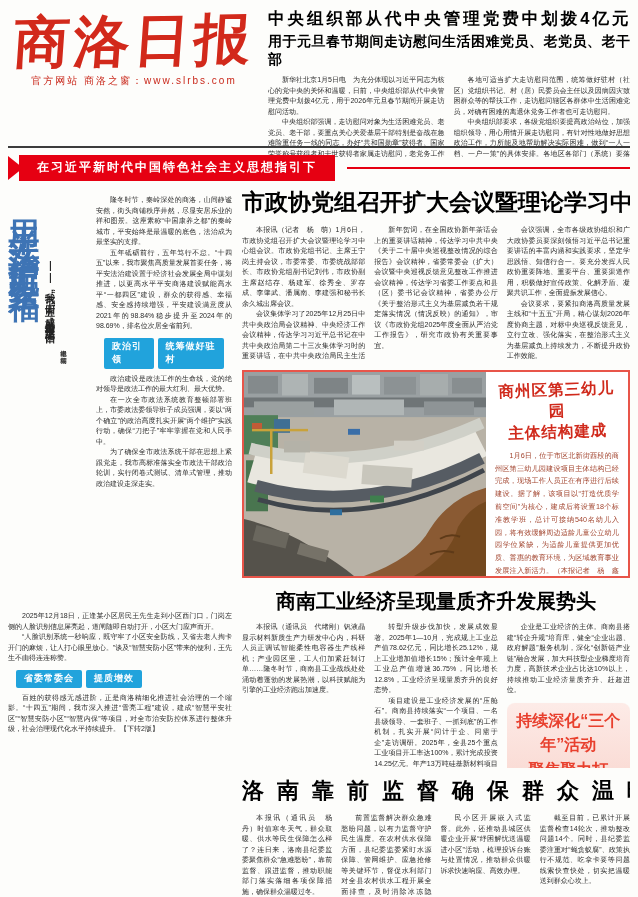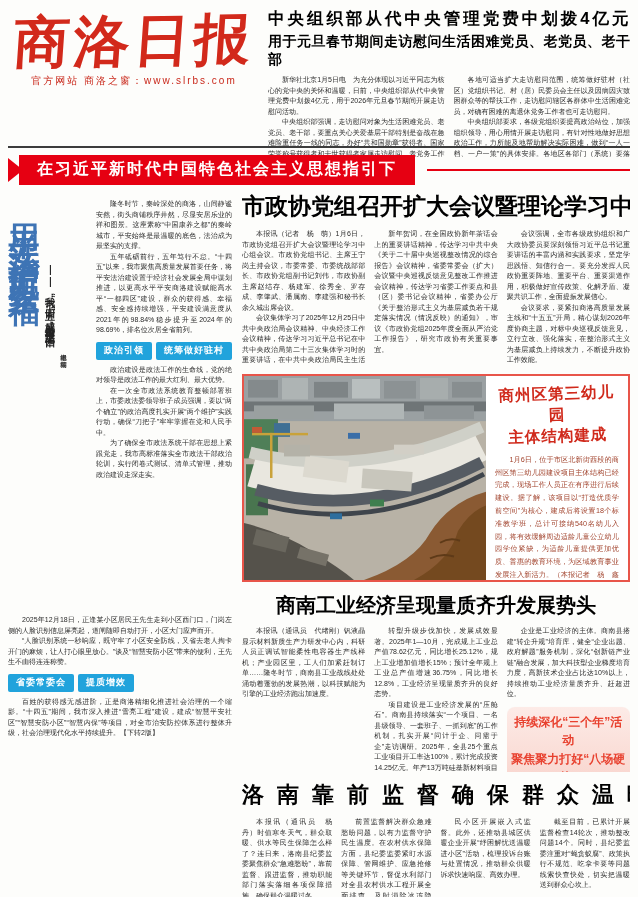--- a/index.html
+++ b/index.html
@@ -27,54 +27,54 @@
   .lead-t1 { font-size:16.5px; font-weight:900; letter-spacing:1.5px; text-align:justify; text-align-last:justify; color:#000; }
   .lead-t2 { font-size:14px; font-weight:700; margin-top:3px; text-align:justify; text-align-last:justify; color:#000; }
   .lead-cols { display:flex; gap:9px; margin-top:6px; height:82px; overflow:hidden; }
   .lead-col { flex:1; overflow:hidden; }
   .small p { font-size:7px; line-height:1.5; text-indent:2em; text-align:justify; color:#2a2a2a; }
   .header-rule { border-bottom:2.5px solid #3c3c3c; margin-top:2px; }
 
   
   .slogan-row { display:flex; align-items:center; margin:7px 0 6px; }
   .slogan-arrow { width:15px; height:24px; background:#e60012; clip-path:polygon(0 0,100% 50%,0 100%); margin-right:-4px; }
-  .slogan { background:#e60012; color:#fff; font-weight:900; font-size:16px; letter-spacing:2px; padding:4px 18px 5px; }
+  .slogan { background:#e60012; color:#fff; font-weight:900; font-size:12px; letter-spacing:2px; padding:4px 18px 5px; }
   .slogan-line { flex:1; height:2px; background:#e60012; margin-left:12px; }
 
   
   .main { display:flex; gap:10px; height:742px; }
   .leftcol { width:224px; display:flex; flex-direction:column; overflow:hidden; }
   .left-banner { background:#e60012; color:#fff; font-weight:900; font-size:13.5px; letter-spacing:1px; text-align:center; padding:4px 2px 5px; }
   .left-upper { display:flex; margin-top:8px; height:410px; overflow:hidden; }
   .vheads { display:flex; width:88px; flex-shrink:0; }
   .vhead { writing-mode:vertical-rl; font-size:31px; font-weight:900; color:#3e74b5; line-height:1.05; letter-spacing:7px; font-family:"DejaVu Sans",sans-serif; }
   .vsub { writing-mode:vertical-rl; font-size:10px; font-weight:bold; color:#222; margin-top:66px; margin-left:2px; letter-spacing:2px; }
   .vby { writing-mode:vertical-rl; font-size:6.5px; color:#333; margin-top:150px; margin-left:2px; }
   .left-text { flex:1; overflow:hidden; }
-  .chip-row { display:flex; gap:4px; margin:6px 0 5px; }
+  .chip-row { display:flex; gap:4px; margin:6px 8px 5px; }
   .chip { background:#21a3dc; color:#fff; font-weight:bold; font-size:9px; padding:2px 8px 3px; border-radius:2px; letter-spacing:1px; }
   .left-lower { margin-top:6px; flex:1; overflow:hidden; }
 
   .maincol { flex:1; display:flex; flex-direction:column; overflow:hidden; }
   .art-title { font-size:23px; font-weight:900; text-align:center; color:#000; white-space:nowrap; }
   .cols { display:flex; gap:9px; overflow:hidden; }
   .col { flex:1; overflow:hidden; }
   .zx-body { height:138px; margin-top:7px; }
 
   
   .photo-block { border:2px solid #e8554a; margin:7px 0 8px; display:flex; height:208px; background:#fff; }
   .photo { width:242px; flex-shrink:0; }
   .photo svg { width:100%; height:100%; display:block; }
   .photo-caption { flex:1; padding:8px 9px 4px; overflow:hidden; }
   .cap-title { color:#d02a1c; font-weight:900; font-size:15.5px; line-height:1.35; text-align:center; font-family:"DejaVu Serif",serif; transform:rotate(-2deg); letter-spacing:1px; }
   .cap-text { margin-top:7px; font-size:7.2px; color:#a2442e; line-height:1.78; text-indent:2em; text-align:justify; }
 
   .sn-title { font-size:20px; margin-top:2px; }
   .sn-body { height:146px; margin-top:7px; }
-  .pink-box { margin-top:7px; background:linear-gradient(180deg,#fdebe7,#f8d2ca); border-radius:8px; padding:6px 3px 7px; text-align:center; color:#e8402e; font-weight:900; font-size:12px; line-height:1.55; box-shadow:0 1px 2px rgba(0,0,0,0.08); }
+  .pink-box { margin-top:7px; background:linear-gradient(180deg,#fdebe7,#f8d2ca); border-radius:8px; padding:6px 3px 7px; text-align:center; color:#e8402e; font-weight:900; font-size:16px; line-height:1.55; box-shadow:0 1px 2px rgba(0,0,0,0.08); }
 
   .ln-title { font-size:22px; letter-spacing:13px; margin-top:8px; }
   .ln-body { height:86px; margin-top:7px; }
 </style>
 </head>
 <body>
 
 <div class="page">
 
   <div class="header">

